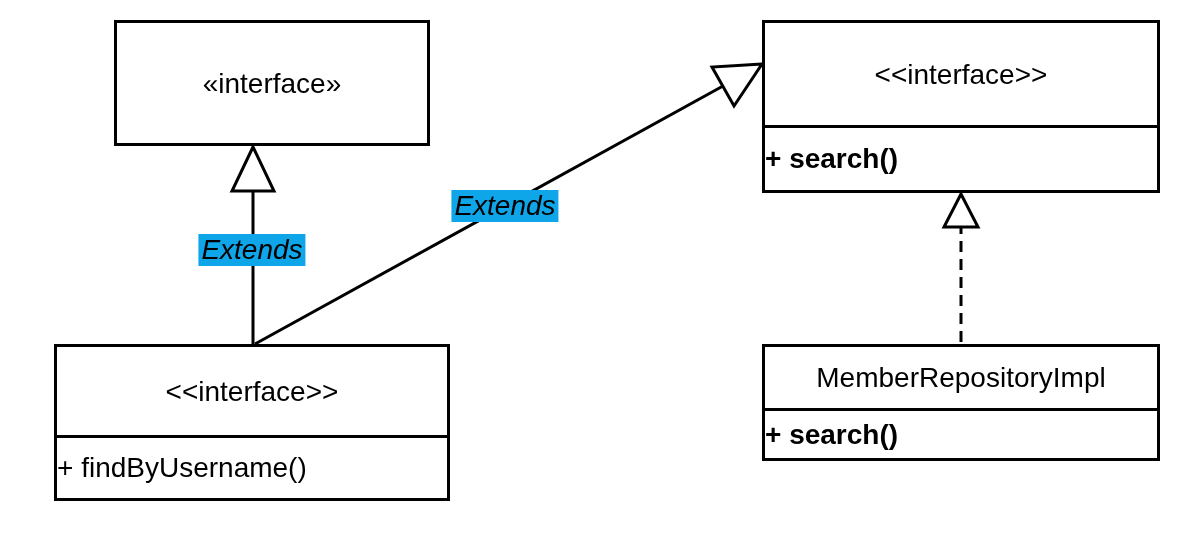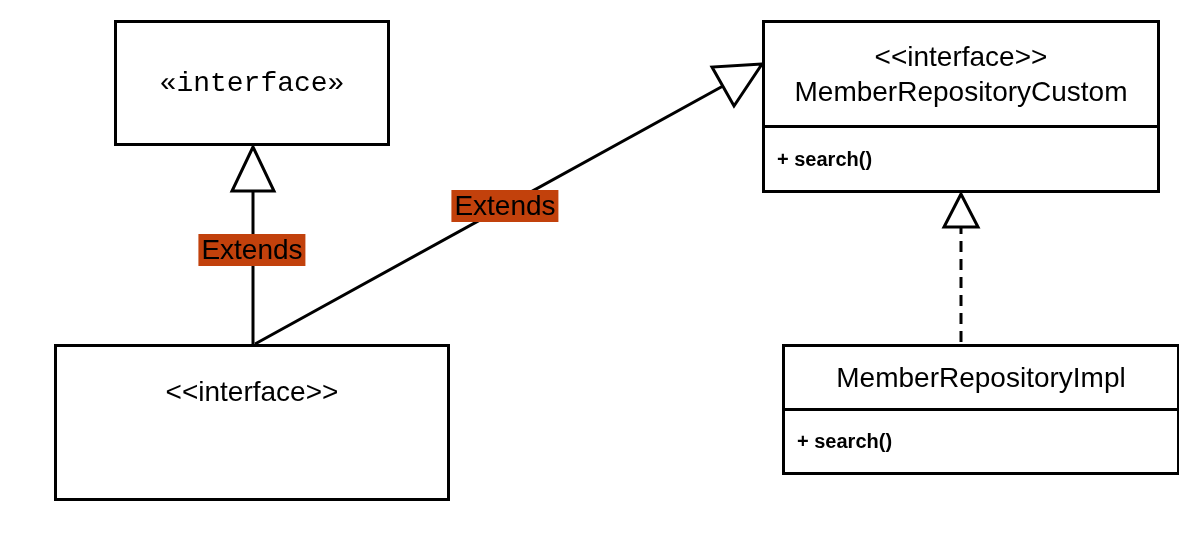--- a/index.html
+++ b/index.html
@@ -41,75 +41,75 @@
     font-size: 28px;
     line-height: 35px;
     flex: 0 0 auto;
   }
   .uml-methods {
     box-sizing: border-box;
     border-top: 3px solid #000000;
     flex: 1 1 auto;
     display: flex;
     align-items: center;
-    padding-left: 12px;
-    font-size: 20px;
+    font-size: 28px;
   }
   .uml-methods.bold {
     font-weight: bold;
   }
   .edge-label {
     position: absolute;
     transform: translate(-50%, -50%);
-    background: #c2410c;
+    background: #0ea5e9;
     padding: 0 3px;
     font-size: 28px;
     line-height: 32px;
     white-space: nowrap;
     z-index: 3;
+    font-style: italic;
   }
 </style>
 </head>
 <body>
 
 <div class="canvas">
 
   <svg class="edges" width="1179" height="541" viewBox="0 0 1179 541">
 
     <line x1="253" y1="344" x2="253" y2="190" stroke="#000000" stroke-width="3"></line>
     <polygon points="253,147 232,191 274,191" fill="#ffffff" stroke="#000000" stroke-width="3"></polygon>
 
     <line x1="255" y1="344" x2="723" y2="86" stroke="#000000" stroke-width="3"></line>
     <polygon points="762,64 712,67 734,106" fill="#ffffff" stroke="#000000" stroke-width="3"></polygon>
 
     <line x1="961" y1="342" x2="961" y2="228" stroke="#000000" stroke-width="3" stroke-dasharray="11 7"></line>
     <polygon points="961,194 944,227 978,227" fill="#ffffff" stroke="#000000" stroke-width="3"></polygon>
   </svg>
 
-  <div class="uml-box" style="left:114px; top:20px; width:276px; height:126px;font-family:Liberation Mono, monospace;">
+  <div class="uml-box" style="left:114px; top:20px; width:316px; height:126px;">
     <div class="uml-title" style="flex:1 1 auto;">
       <div>«interface»</div>
     </div>
   </div>
 
   <div class="uml-box" style="left:762px; top:20px; width:398px; height:173px;">
     <div class="uml-title" style="height:102px;">
       <div>&lt;&lt;interface&gt;&gt;</div>
-      <div>MemberRepositoryCustom</div>
     </div>
     <div class="uml-methods bold">+ search()</div>
   </div>
 
   <div class="uml-box" style="left:54px; top:344px; width:396px; height:157px;">
     <div class="uml-title" style="height:88px;">
       <div>&lt;&lt;interface&gt;&gt;</div>
     </div>
+    <div class="uml-methods">+ findByUsername()</div>
   </div>
 
-  <div class="uml-box" style="left:762px; top:344px; width:398px; height:131px;margin-left:20px;">
+  <div class="uml-box" style="left:762px; top:344px; width:398px; height:117px;">
     <div class="uml-title" style="height:61px;">
       <div>MemberRepositoryImpl</div>
     </div>
     <div class="uml-methods bold">+ search()</div>
   </div>
 
   <div class="edge-label" style="left:252px; top:250px;">Extends</div>
   <div class="edge-label" style="left:505px; top:206px;">Extends</div>
 
 </div>

